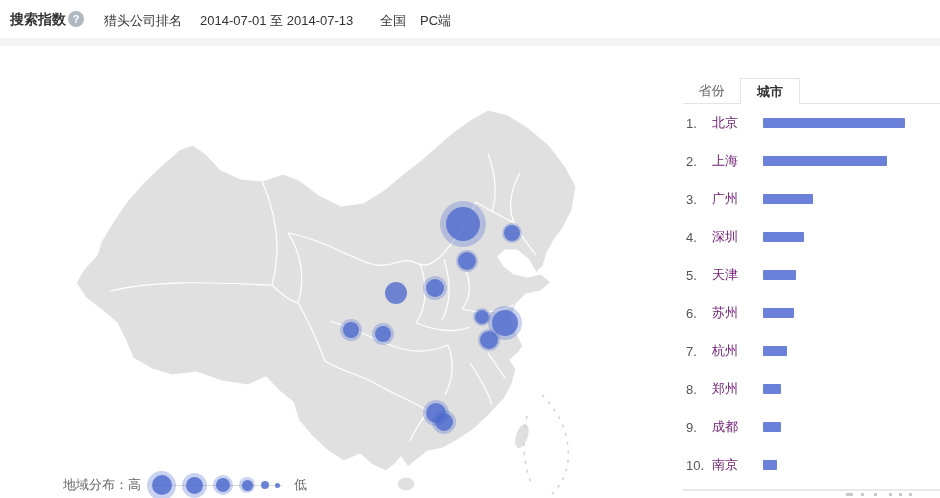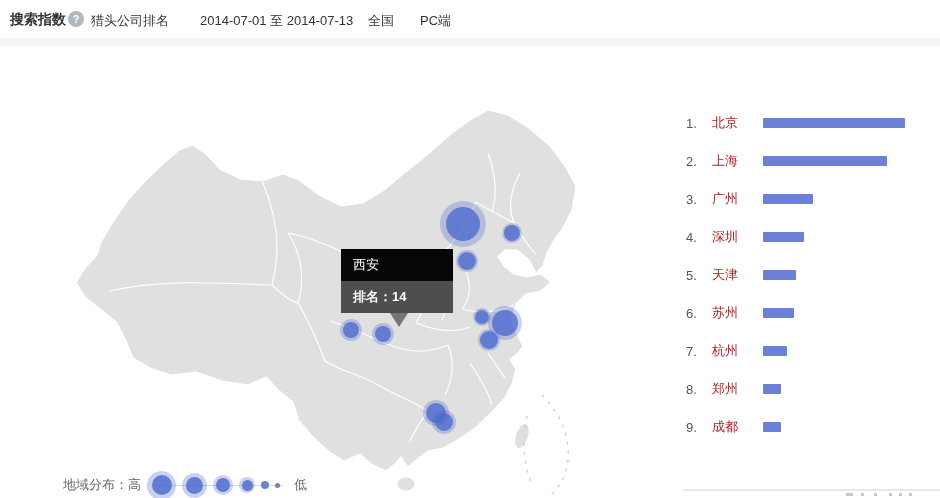--- a/index.html
+++ b/index.html
@@ -5,23 +5,23 @@
   * { margin:0; padding:0; box-sizing:border-box; }
   html,body { width:940px; height:498px; background:#fff; overflow:hidden;
     font-family:"Liberation Sans","DejaVu Sans",sans-serif; }
   #app { position:relative; width:940px; height:498px; background:#fff; }
 
   
   .hdr-title { position:absolute; left:10px; top:11px; font-size:14px; font-weight:bold; color:#333; }
   .help-icon { position:absolute; left:68px; top:11px; width:16px; height:16px; border-radius:50%;
     background:#aeb9c2; color:#fff; font-size:11px; font-weight:bold; text-align:center; line-height:16px; cursor:pointer; }
   .hdr-item { position:absolute; top:12px; font-size:13px; color:#333; }
-  #hdr-keyword { left:91px; }
+  #hdr-keyword { left:104px; }
   #hdr-date    { left:200px; }
-  #hdr-region  { left:368px;font-family:Liberation Mono, monospace; }
+  #hdr-region  { left:380px;font-family:Liberation Mono, monospace; }
   #hdr-device  { left:420px; }
   .hdr-band { position:absolute; left:0; top:38px; width:940px; height:8px; background:#f4f4f4; }
 
   
   #map-area { position:absolute; left:0; top:46px; width:680px; height:452px; }
   #map-svg { position:absolute; left:0; top:0; }
   .bubble-halo { position:absolute; border-radius:50%; display:flex; align-items:center; justify-content:center; cursor:pointer; }
   .bubble-core { border-radius:50%; background:rgba(77,105,205,0.78); }
 
   
@@ -41,21 +41,21 @@
   
   #tabbar { position:absolute; left:683px; top:78px; width:257px; height:26px; }
   #tab-underline { position:absolute; left:0; right:0; bottom:0; height:1px; background:#e4e4e4; }
   .tab { position:absolute; top:0; height:26px; line-height:26px; text-align:center; font-size:13px; cursor:pointer; }
   .tab.inactive { left:0; width:57px; color:#666; }
   .tab.active { left:57px; width:60px; color:#333; font-weight:bold; background:#fff;
     border:1px solid #e4e4e4; border-bottom:none; z-index:2; }
   #city-list { position:absolute; left:683px; top:104px; width:257px; }
   .city-row { height:38px; display:flex; align-items:center; cursor:pointer; }
   .rank { display:inline-block; width:26px; margin-left:3px; font-size:13px; color:#555; }
-  .city { display:inline-block; width:51px; font-size:13px; color:#b91c1c; }
+  .city { display:inline-block; width:51px; font-size:13px; color:#701a75; }
   .bar { display:inline-block; height:10px; border-radius:1px; }
   #panel-bottom-line { position:absolute; left:683px; top:489px; width:257px; height:2px; background:#e8e8e8; }
   #pagination-stub { position:absolute; left:843px; top:493px; width:90px; height:5px; }
   .pg-mark { position:absolute; top:0; height:3px; background:#c9c9c9; }
 </style>
 </head>
 <body>
 
 <div id="app">
 
@@ -109,25 +109,20 @@
           <div class="bubble-core" style="width: 18px; height: 18px;"></div>
         </div>
         <div class="bubble-halo" style="left: 423px; top: 354px; width: 26px; height: 26px; background: rgba(77, 105, 205, 0.3);">
           <div class="bubble-core" style="width: 20px; height: 20px;"></div>
         </div>
         <div class="bubble-halo" style="left: 432px; top: 364px; width: 24px; height: 24px; background: rgba(77, 105, 205, 0.3);">
           <div class="bubble-core" style="width: 18px; height: 18px;"></div>
         </div>
       </div>
 
-    <div id="tooltip">
-      <div class="tt-top">西安</div>
-      <div class="tt-bot">排名：14</div>
-      <div class="tt-arrow"></div>
-    </div>
   </div>
 
   <div id="legend">
     <span>地域分布：高</span>
     <span id="legend-bubbles">
         <span id="legend-line"></span>
         <span class="legend-bubble" style="width: 29px; height: 29px; background: rgba(77, 105, 205, 0.3);">
           <span class="legend-core" style="width: 20px; height: 20px;"></span>
         </span>
         <span class="legend-bubble" style="width: 25px; height: 25px; background: rgba(77, 105, 205, 0.3);">
@@ -142,20 +137,25 @@
         <span class="legend-bubble" style="width: 8px; height: 8px; background: transparent;">
           <span class="legend-core" style="width: 8px; height: 8px;"></span>
         </span>
         <span class="legend-bubble" style="width: 5px; height: 5px; background: transparent;">
           <span class="legend-core" style="width: 5px; height: 5px;"></span>
         </span>
       </span>
     <span>低</span>
   </div>
 
+  <div id="tabbar">
+    <span id="tab-underline"></span>
+    <span class="tab inactive">省份</span>
+    <span class="tab active">城市</span>
+  </div>
   <div id="city-list">
       <div class="city-row">
         <span class="rank">1.</span>
         <span class="city">北京</span>
         <span class="bar" style="width: 142px; background: rgb(107, 128, 216);"></span>
       </div>
       <div class="city-row">
         <span class="rank">2.</span>
         <span class="city">上海</span>
         <span class="bar" style="width: 124px; background: rgb(107, 128, 216);"></span>
@@ -187,20 +187,25 @@
       </div>
       <div class="city-row">
         <span class="rank">8.</span>
         <span class="city">郑州</span>
         <span class="bar" style="width: 18px; background: rgb(107, 128, 216);"></span>
       </div>
       <div class="city-row">
         <span class="rank">9.</span>
         <span class="city">成都</span>
         <span class="bar" style="width: 18px; background: rgb(107, 128, 216);"></span>
+      </div>
+      <div class="city-row">
+        <span class="rank">10.</span>
+        <span class="city">南京</span>
+        <span class="bar" style="width: 14px; background: rgb(107, 128, 216);"></span>
       </div>
     </div>
   <div id="panel-bottom-line"></div>
   <div id="pagination-stub">
       <span class="pg-mark" style="left: 3px; width: 7px;"></span>
       <span class="pg-mark" style="left: 18px; width: 3px;"></span>
       <span class="pg-mark" style="left: 31px; width: 3px;"></span>
       <span class="pg-mark" style="left: 46px; width: 3px;"></span>
       <span class="pg-mark" style="left: 56px; width: 3px;"></span>
       <span class="pg-mark" style="left: 66px; width: 3px;"></span>

